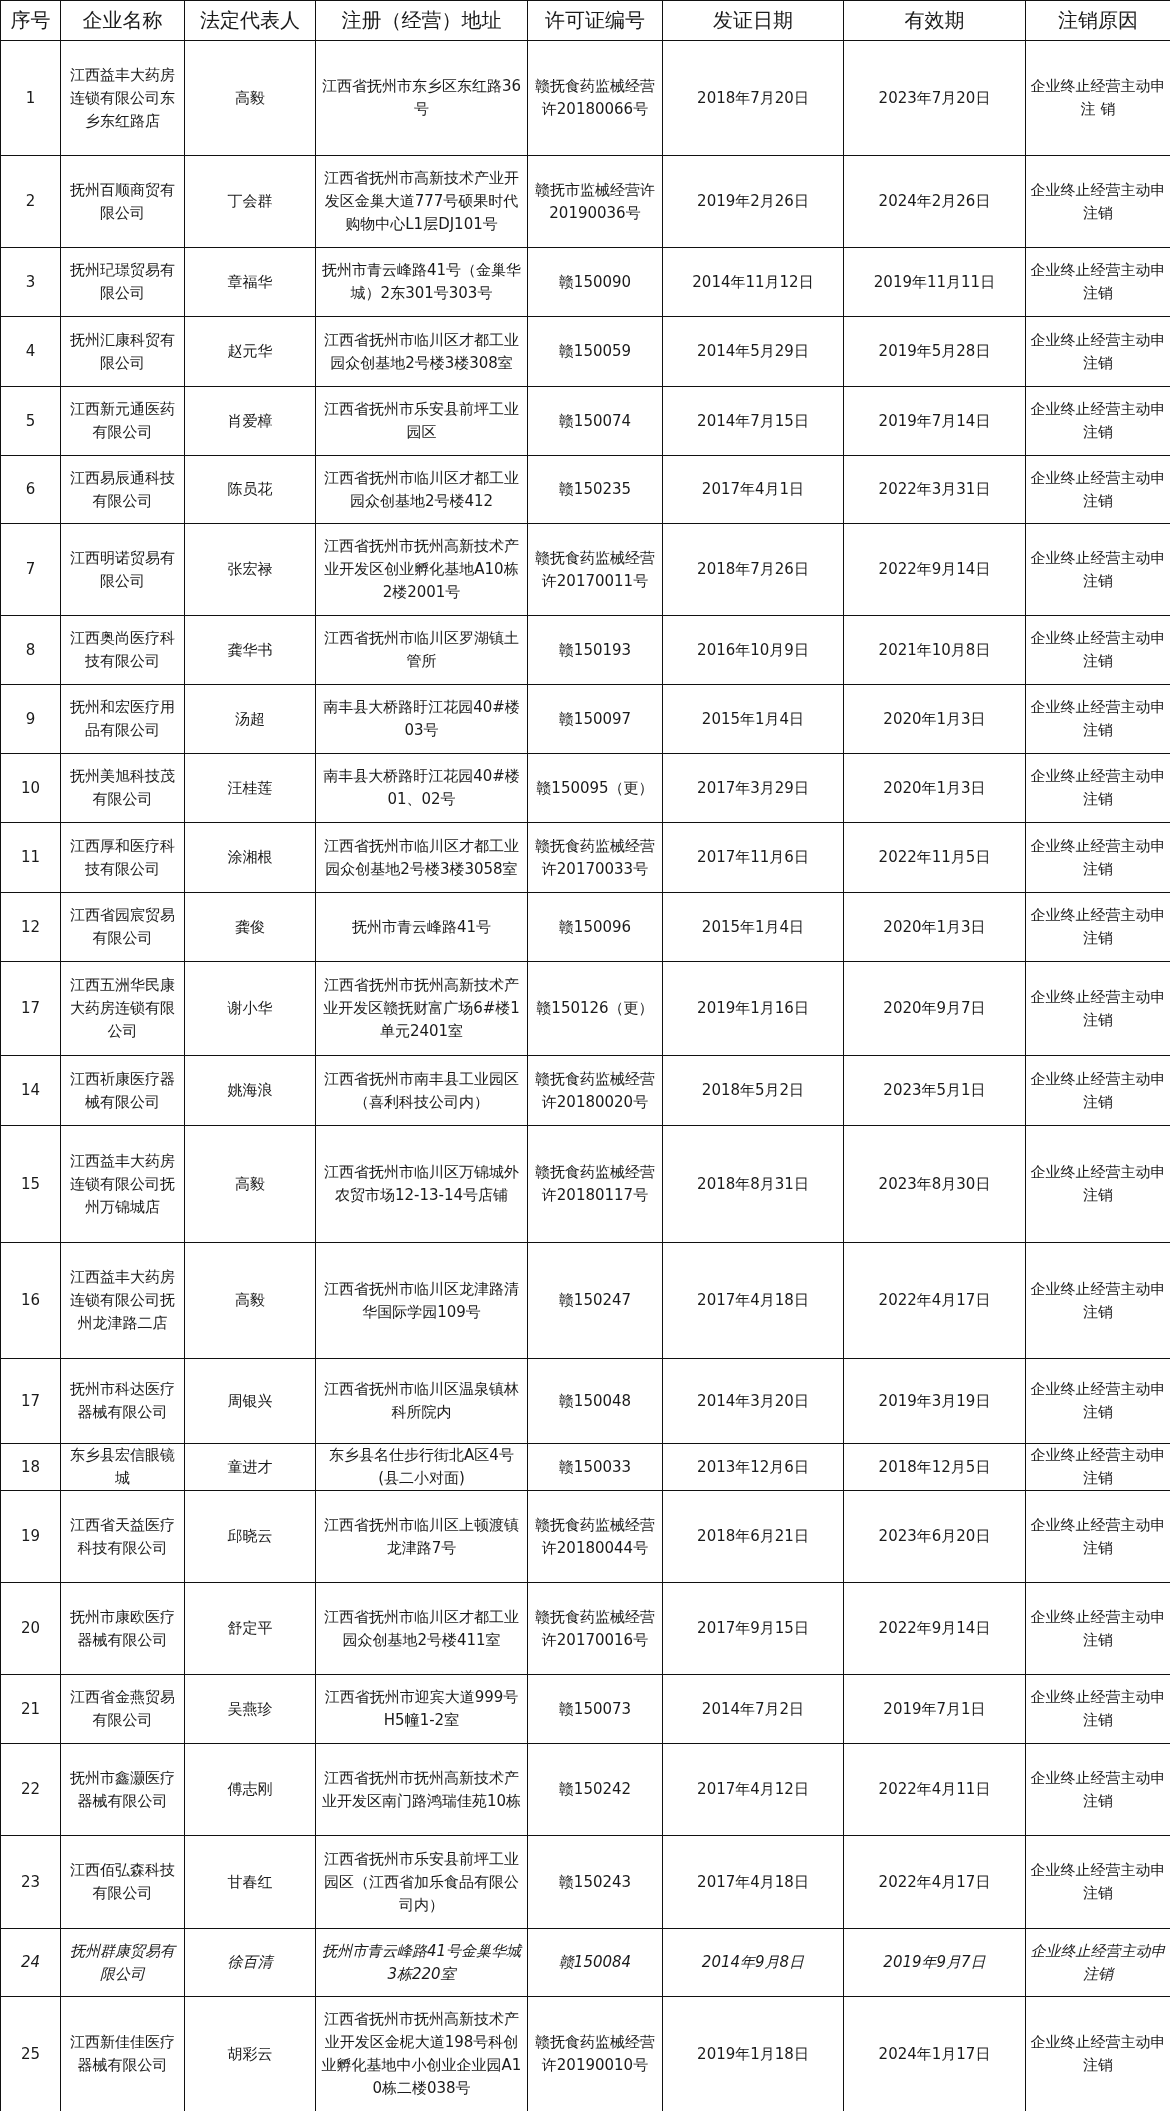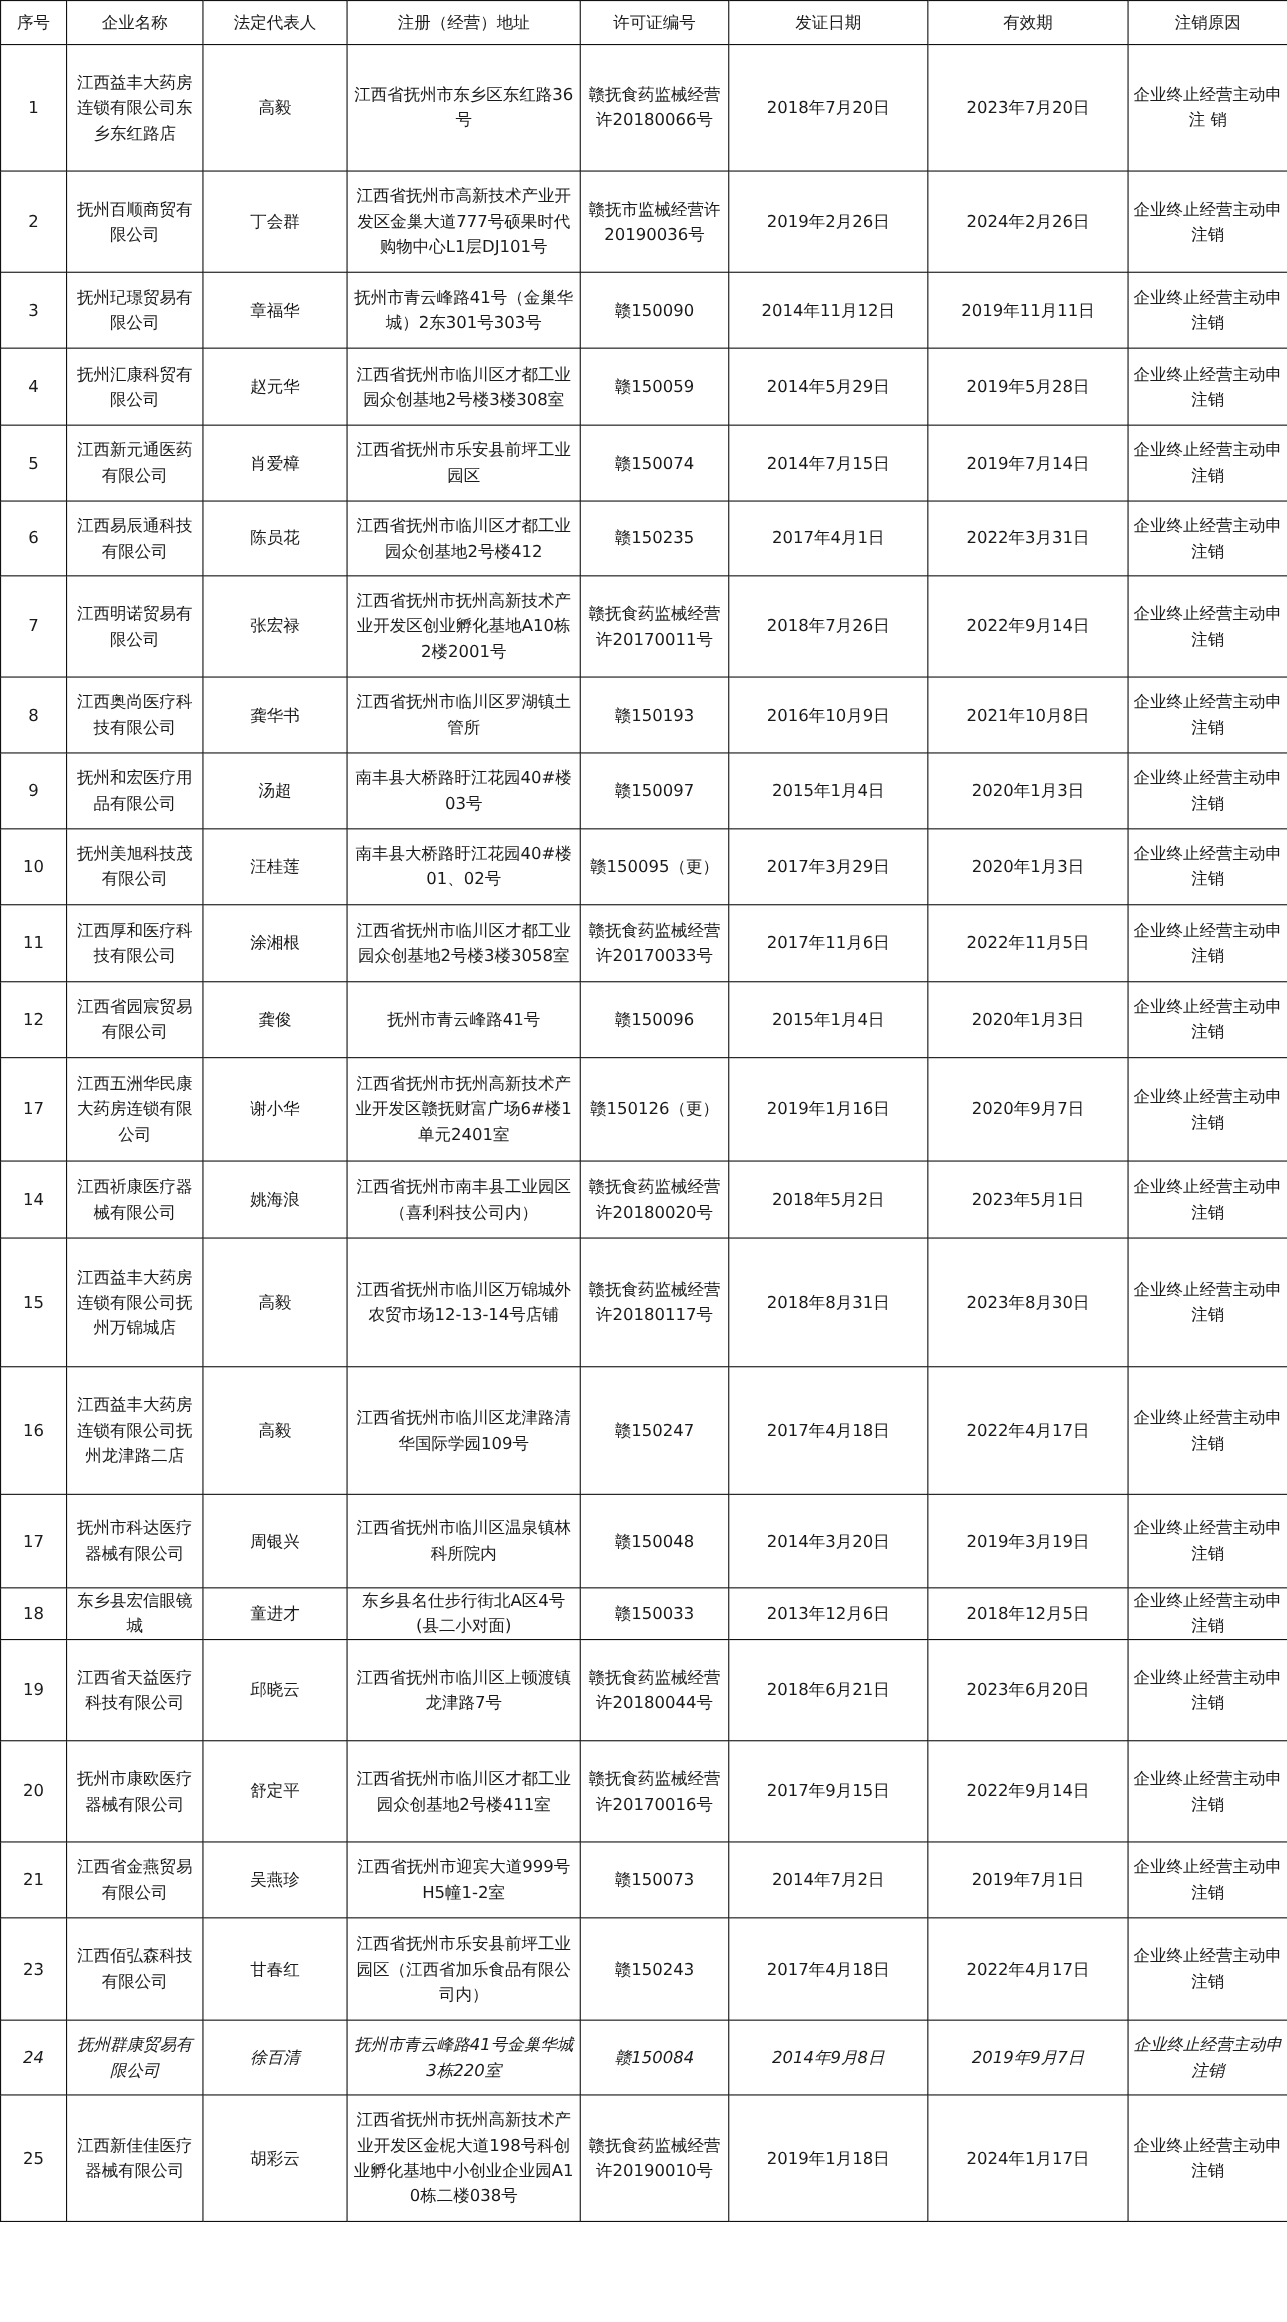--- a/index.html
+++ b/index.html
@@ -15,21 +15,21 @@
   td, th {
     border: 1.5px solid #111111;
     text-align: center;
     vertical-align: middle;
     padding: 0 4px;
     line-height: 23px;
     font-weight: normal;
     word-break: break-all;
     overflow: hidden;
   }
-  th { font-size: 15px; }
+  th { font-size: 20px; }
 </style>
 </head>
 <body>
 
 <table>
   <colgroup>
     <col style="width:60px">
     <col style="width:124px">
     <col style="width:131px">
     <col style="width:212px">
@@ -254,20 +254,30 @@
       <tr style="height: 69px; padding-left: 46px;">
         <td>21</td>
         <td>江西省金燕贸易有限公司</td>
         <td>吴燕珍</td>
         <td>江西省抚州市迎宾大道999号H5幢1-2室</td>
         <td>赣150073</td>
         <td>2014年7月2日</td>
         <td>2019年7月1日</td>
         <td>企业终止经营主动申注销</td>
       </tr>
+      <tr style="height: 92px;">
+        <td>22</td>
+        <td>抚州市鑫灏医疗器械有限公司</td>
+        <td>傅志刚</td>
+        <td>江西省抚州市抚州高新技术产业开发区南门路鸿瑞佳苑10栋</td>
+        <td>赣150242</td>
+        <td>2017年4月12日</td>
+        <td>2022年4月11日</td>
+        <td>企业终止经营主动申注销</td>
+      </tr>
       <tr style="height: 93px;">
         <td>23</td>
         <td>江西佰弘森科技有限公司</td>
         <td>甘春红</td>
         <td>江西省抚州市乐安县前坪工业园区（江西省加乐食品有限公司内）</td>
         <td>赣150243</td>
         <td>2017年4月18日</td>
         <td>2022年4月17日</td>
         <td>企业终止经营主动申注销</td>
       </tr>

